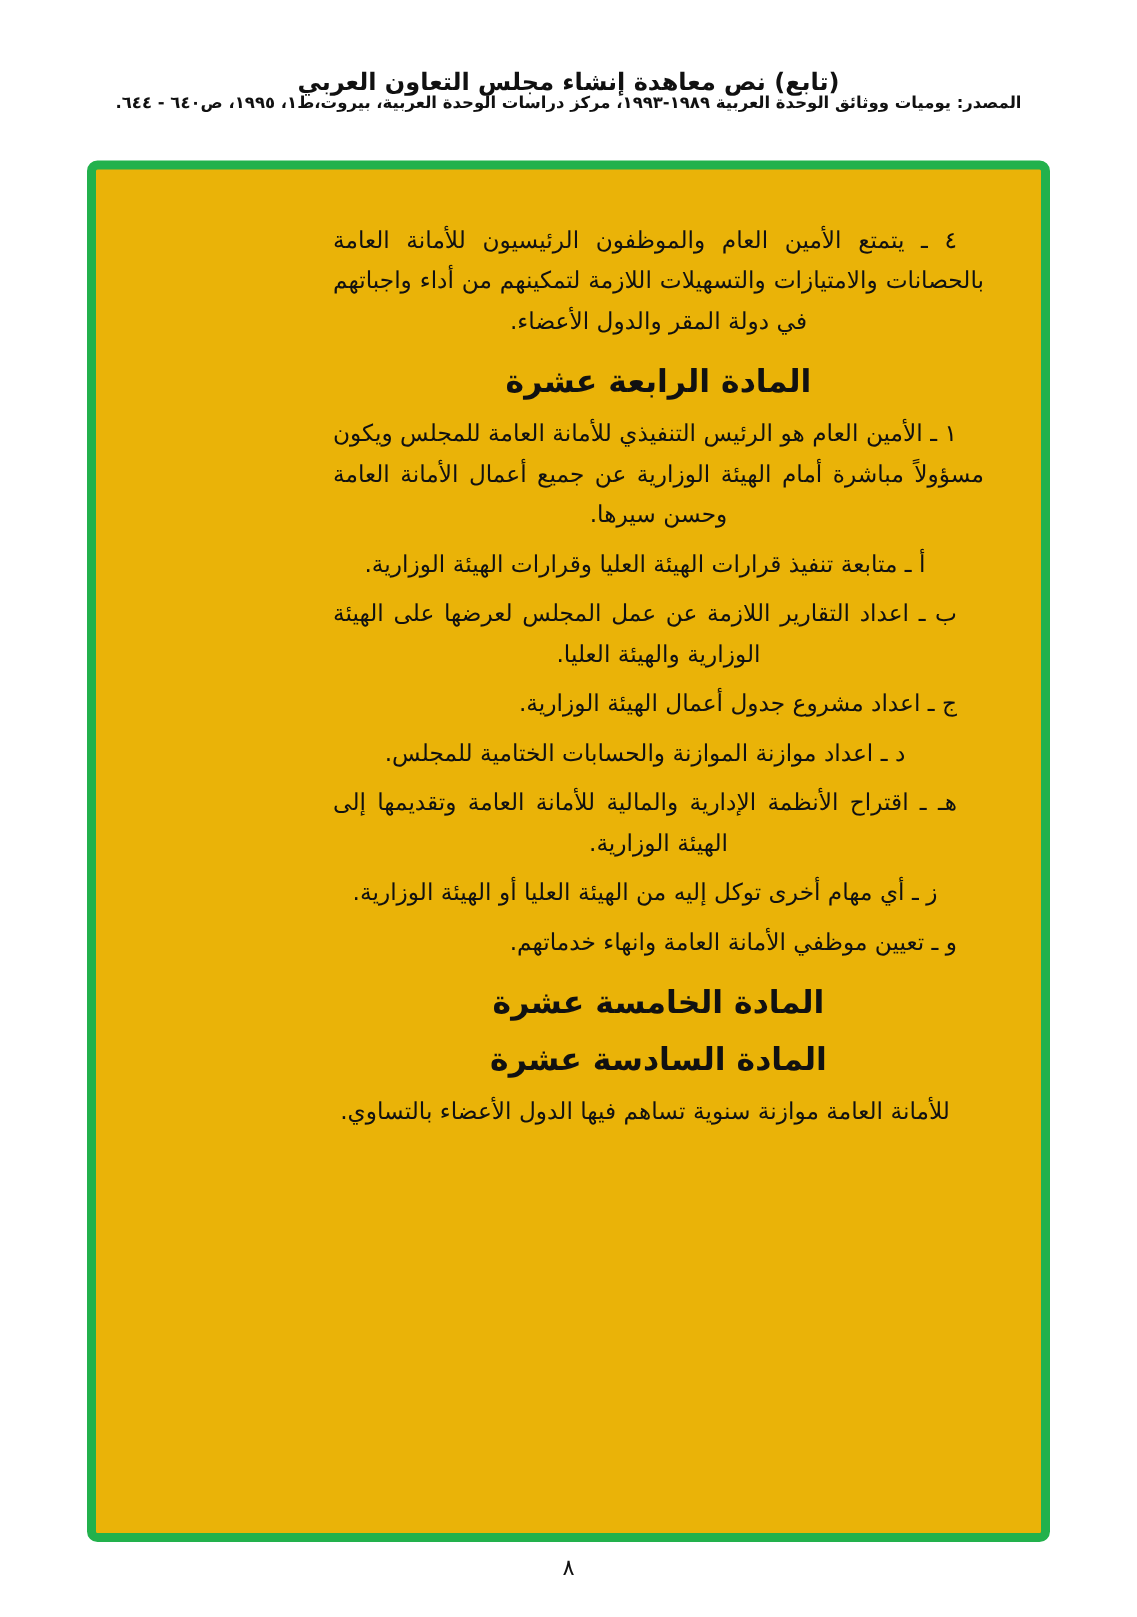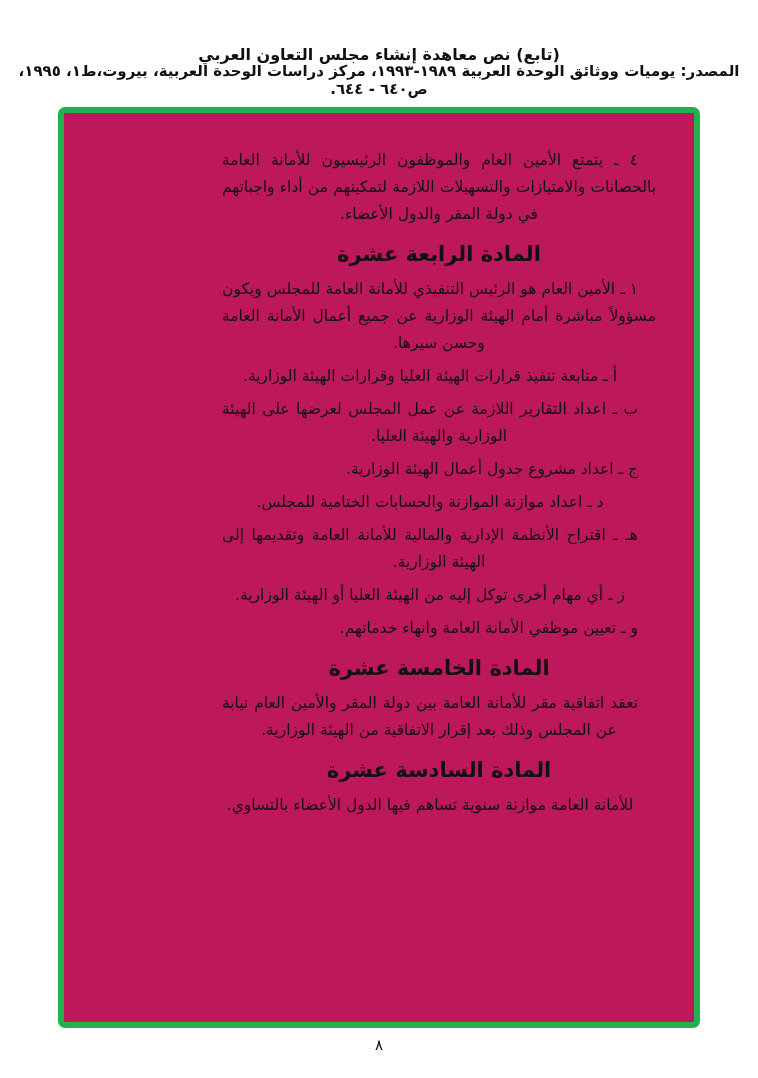--- a/index.html
+++ b/index.html
@@ -29,33 +29,33 @@
     font-weight: bold;
     margin-top: 12px;
   }
   .header-source {
     position: absolute;
     top: 62px;
     left: 0;
     right: 0;
     text-align: center;
     direction: rtl;
-    font-size: 15px;
+    font-size: 11px;
     font-weight: bold;
   }
   .doc-frame {
     position: absolute;
     left: 58px;
     top: 107px;
     width: 642px;
     height: 921px;
     box-sizing: border-box;
     border: 6px solid #22b14c;
     border-radius: 7px;
-    background: #be185d;
+    background: #eab308;
     padding: 34px 38px 8px 158px;
     overflow: hidden;
   }
   .doc-content {
     direction: rtl;
   }
   .para {
     font-size: 15.5px;
     line-height: 27px;
     text-align: justify;
@@ -111,21 +111,20 @@
       <div class="para">د ـ اعداد موازنة الموازنة والحسابات الختامية للمجلس.</div>
 
       <div class="para">هـ ـ اقتراح الأنظمة الإدارية والمالية للأمانة العامة وتقديمها إلى الهيئة الوزارية.</div>
 
       <div class="para">ز ـ أي مهام أخرى توكل إليه من الهيئة العليا أو الهيئة الوزارية.</div>
 
       <div class="para single">و ـ تعيين موظفي الأمانة العامة وانهاء خدماتهم.</div>
 
       <div class="heading">المادة الخامسة عشرة</div>
 
-      <div class="para">تعقد اتفاقية مقر للأمانة العامة بين دولة المقر والأمين العام نيابة عن المجلس وذلك بعد إقرار الاتفاقية من الهيئة الوزارية.</div>
 
       <div class="heading">المادة السادسة عشرة</div>
 
       <div class="para">للأمانة العامة موازنة سنوية تساهم فيها الدول الأعضاء بالتساوي.</div>
 
     </div>
   </div>
 
   <div class="page-number">٨</div>
 

